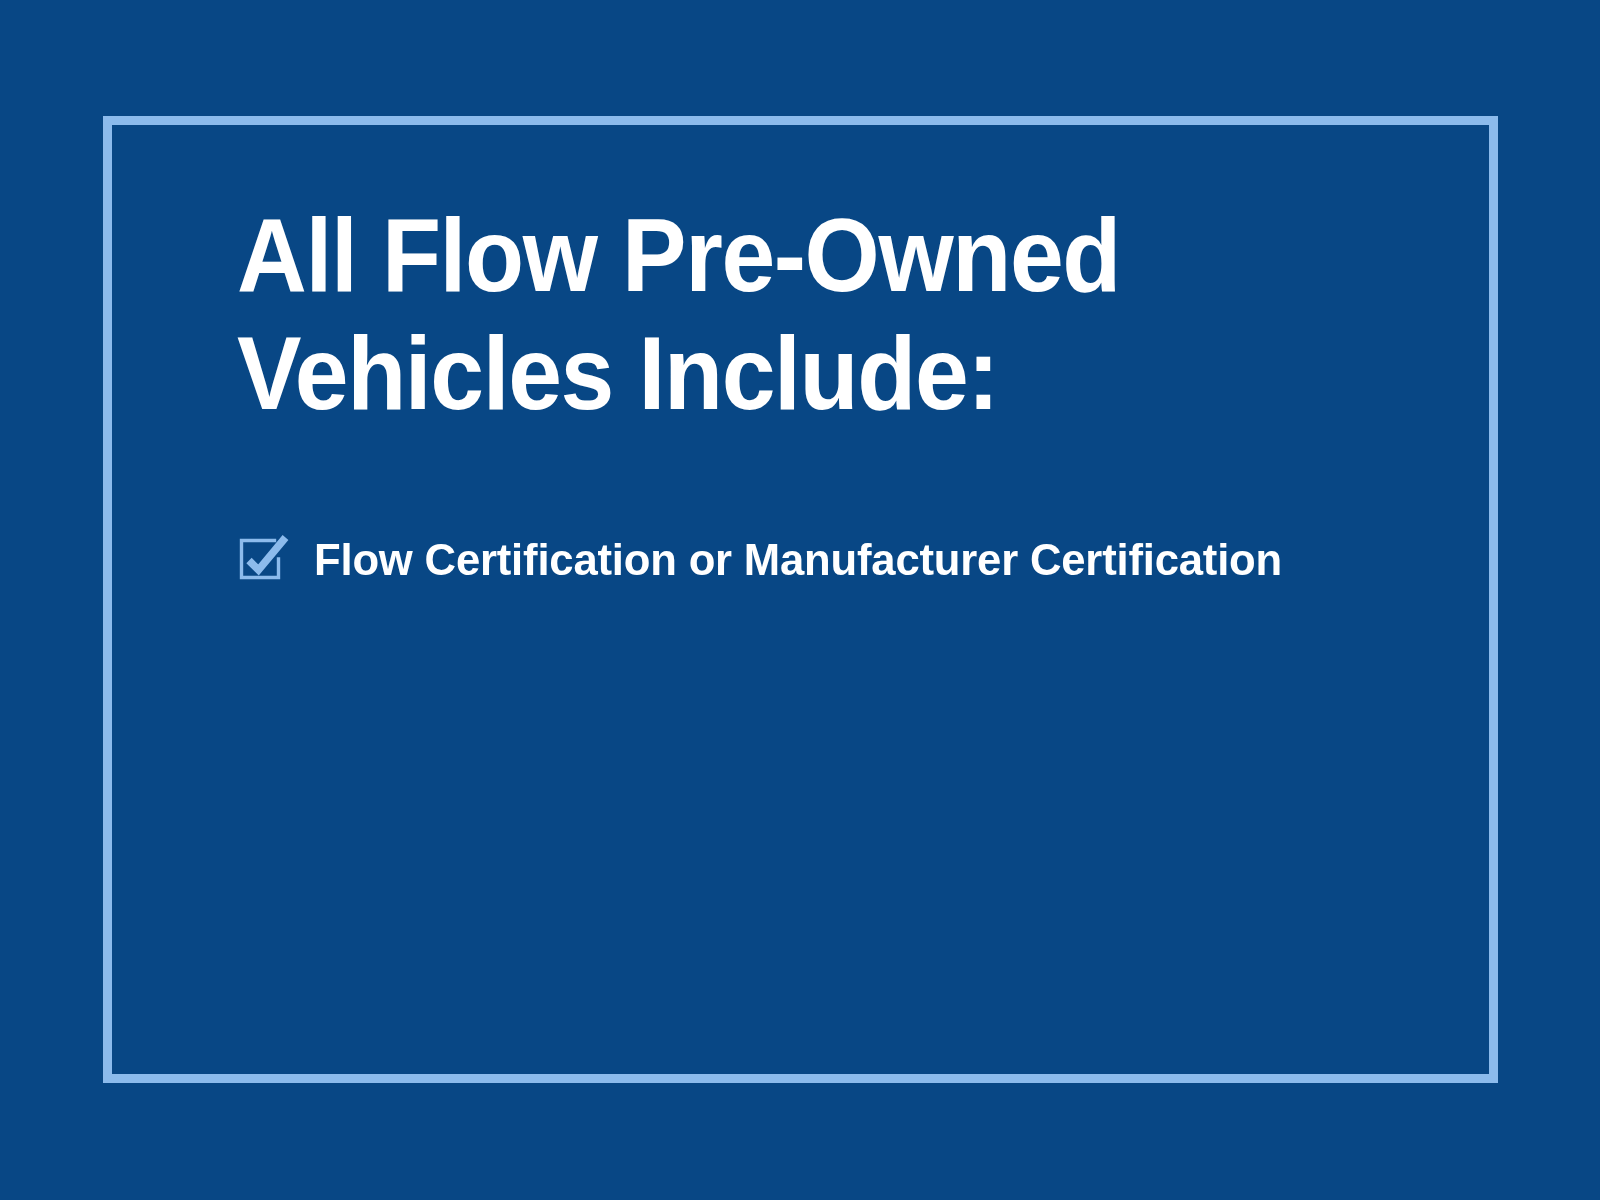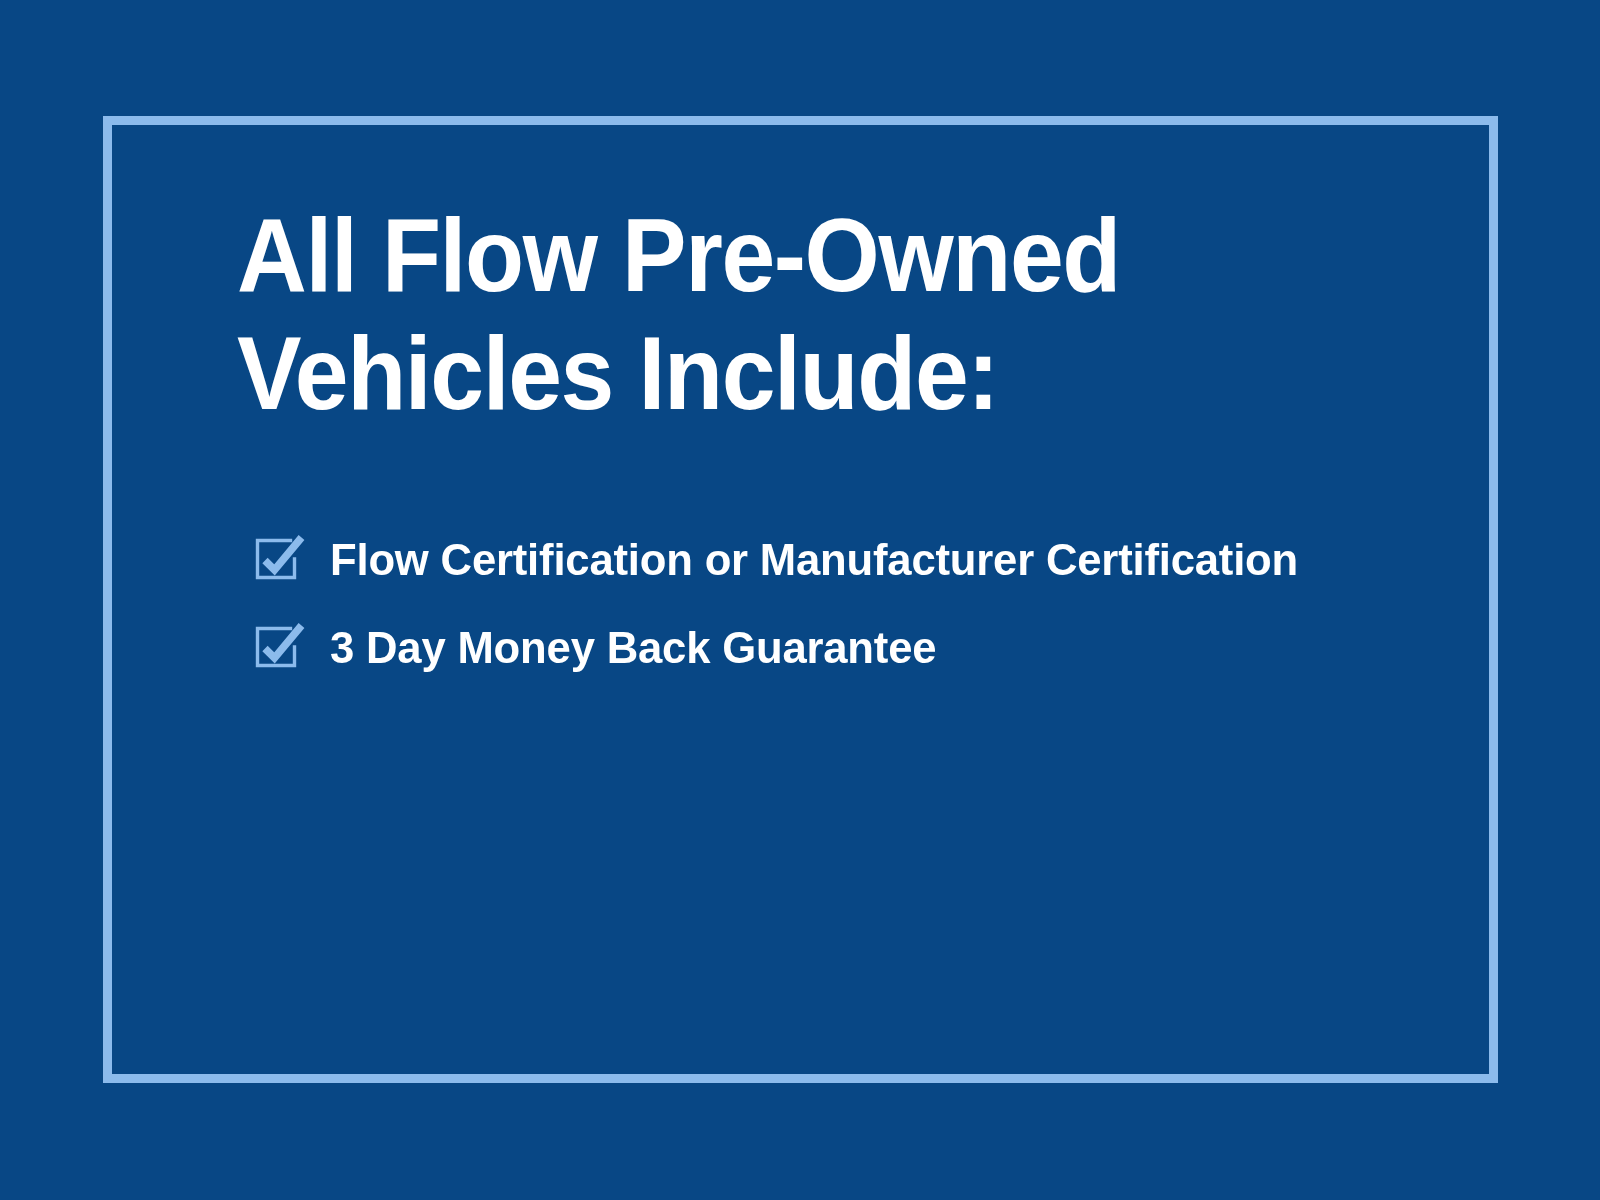--- a/index.html
+++ b/index.html
@@ -56,21 +56,21 @@
     transform-origin: left center;
     white-space: pre-line;
   }
 
   
   #checklist {
     list-style: none;
     margin: 0;
     padding: 0;
     position: absolute;
-    left: 16px;
+    left: 0px;
     top: 320px;
     width: 1220px;
   }
   #checklist li {
     display: flex;
     align-items: center;
     height: 88px;
   }
   .check-icon {
     flex: 0 0 auto;
@@ -110,26 +110,17 @@
           <svg viewBox="0 0 58 52" width="58" height="52" xmlns="http://www.w3.org/2000/svg" aria-hidden="true">
             <path d="M37.5 6.5 H4.5 V43.5 H41.5 V25" fill="none" stroke="#8CBBEC" stroke-width="3.4" stroke-linecap="square" stroke-linejoin="miter"></path>
             <path d="M12 26.5 L21.5 36 L48.5 3.5" fill="none" stroke="#8CBBEC" stroke-width="7.5" stroke-linecap="butt" stroke-linejoin="miter"></path>
           </svg>
         </span>
         <span class="item-text">Flow Certification or Manufacturer Certification</span>
       </li>
 
 
 
-      <li>
-        <span class="check-icon">
-          <svg viewBox="0 0 58 52" width="58" height="52" xmlns="http://www.w3.org/2000/svg" aria-hidden="true">
-            <path d="M37.5 6.5 H4.5 V43.5 H41.5 V25" fill="none" stroke="#8CBBEC" stroke-width="3.4" stroke-linecap="square" stroke-linejoin="miter"></path>
-            <path d="M12 26.5 L21.5 36 L48.5 3.5" fill="none" stroke="#8CBBEC" stroke-width="7.5" stroke-linecap="butt" stroke-linejoin="miter"></path>
-          </svg>
-        </span>
-        <span class="item-text">3 Day Money Back Guarantee</span>
-      </li>
 
 
     </ul>
   </div>
 </div>
 
 </body></html>

